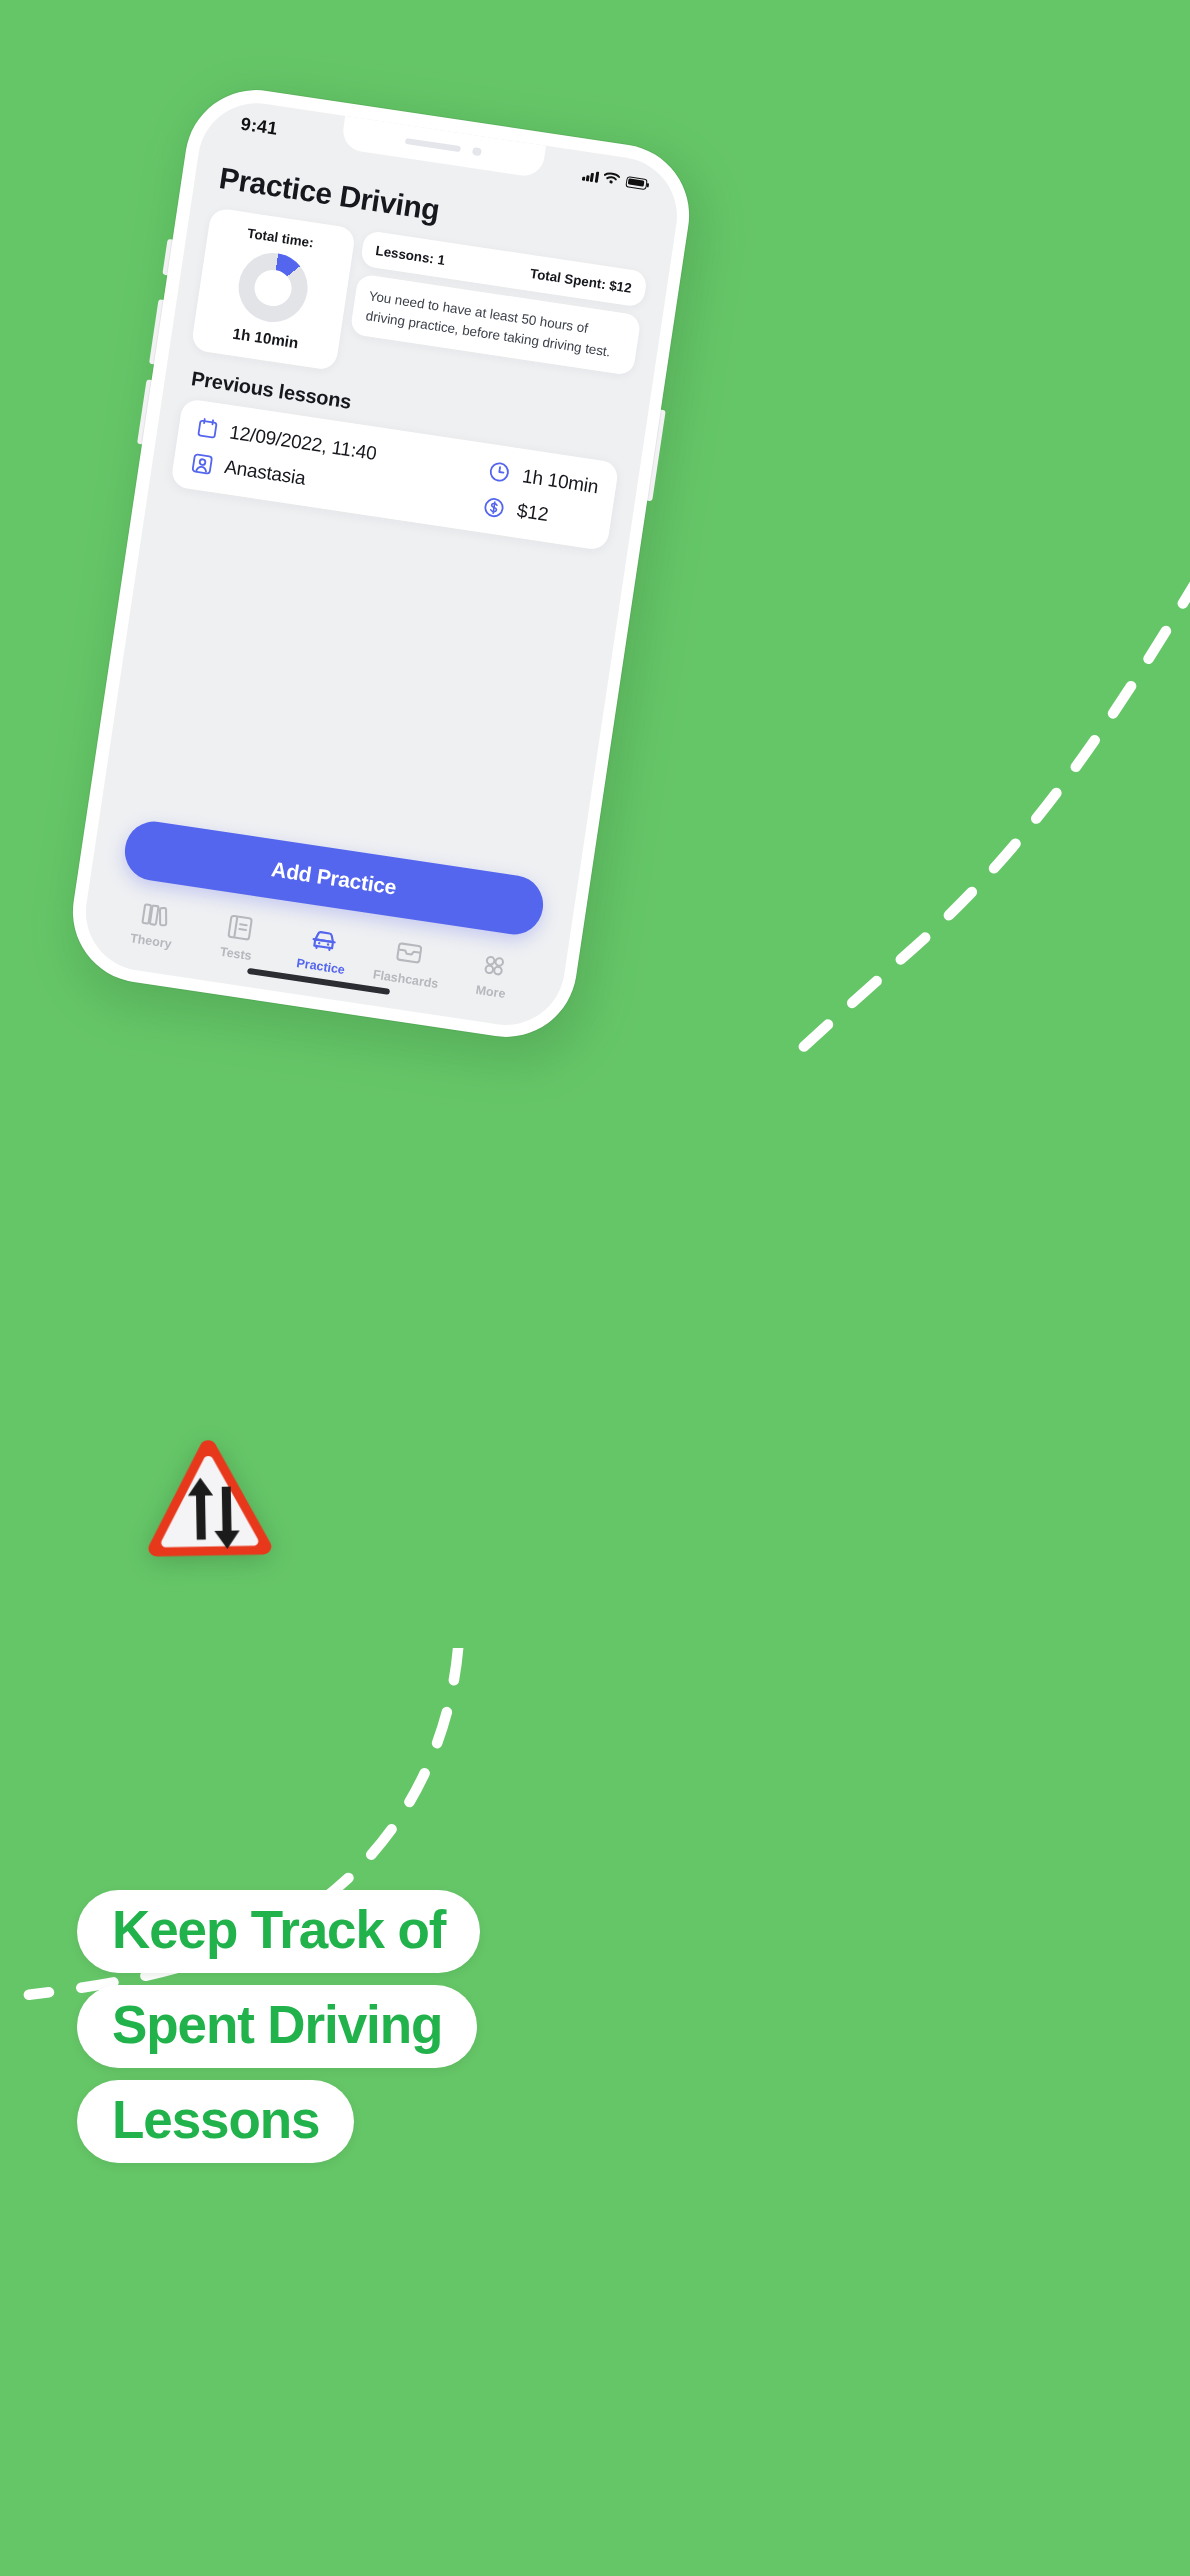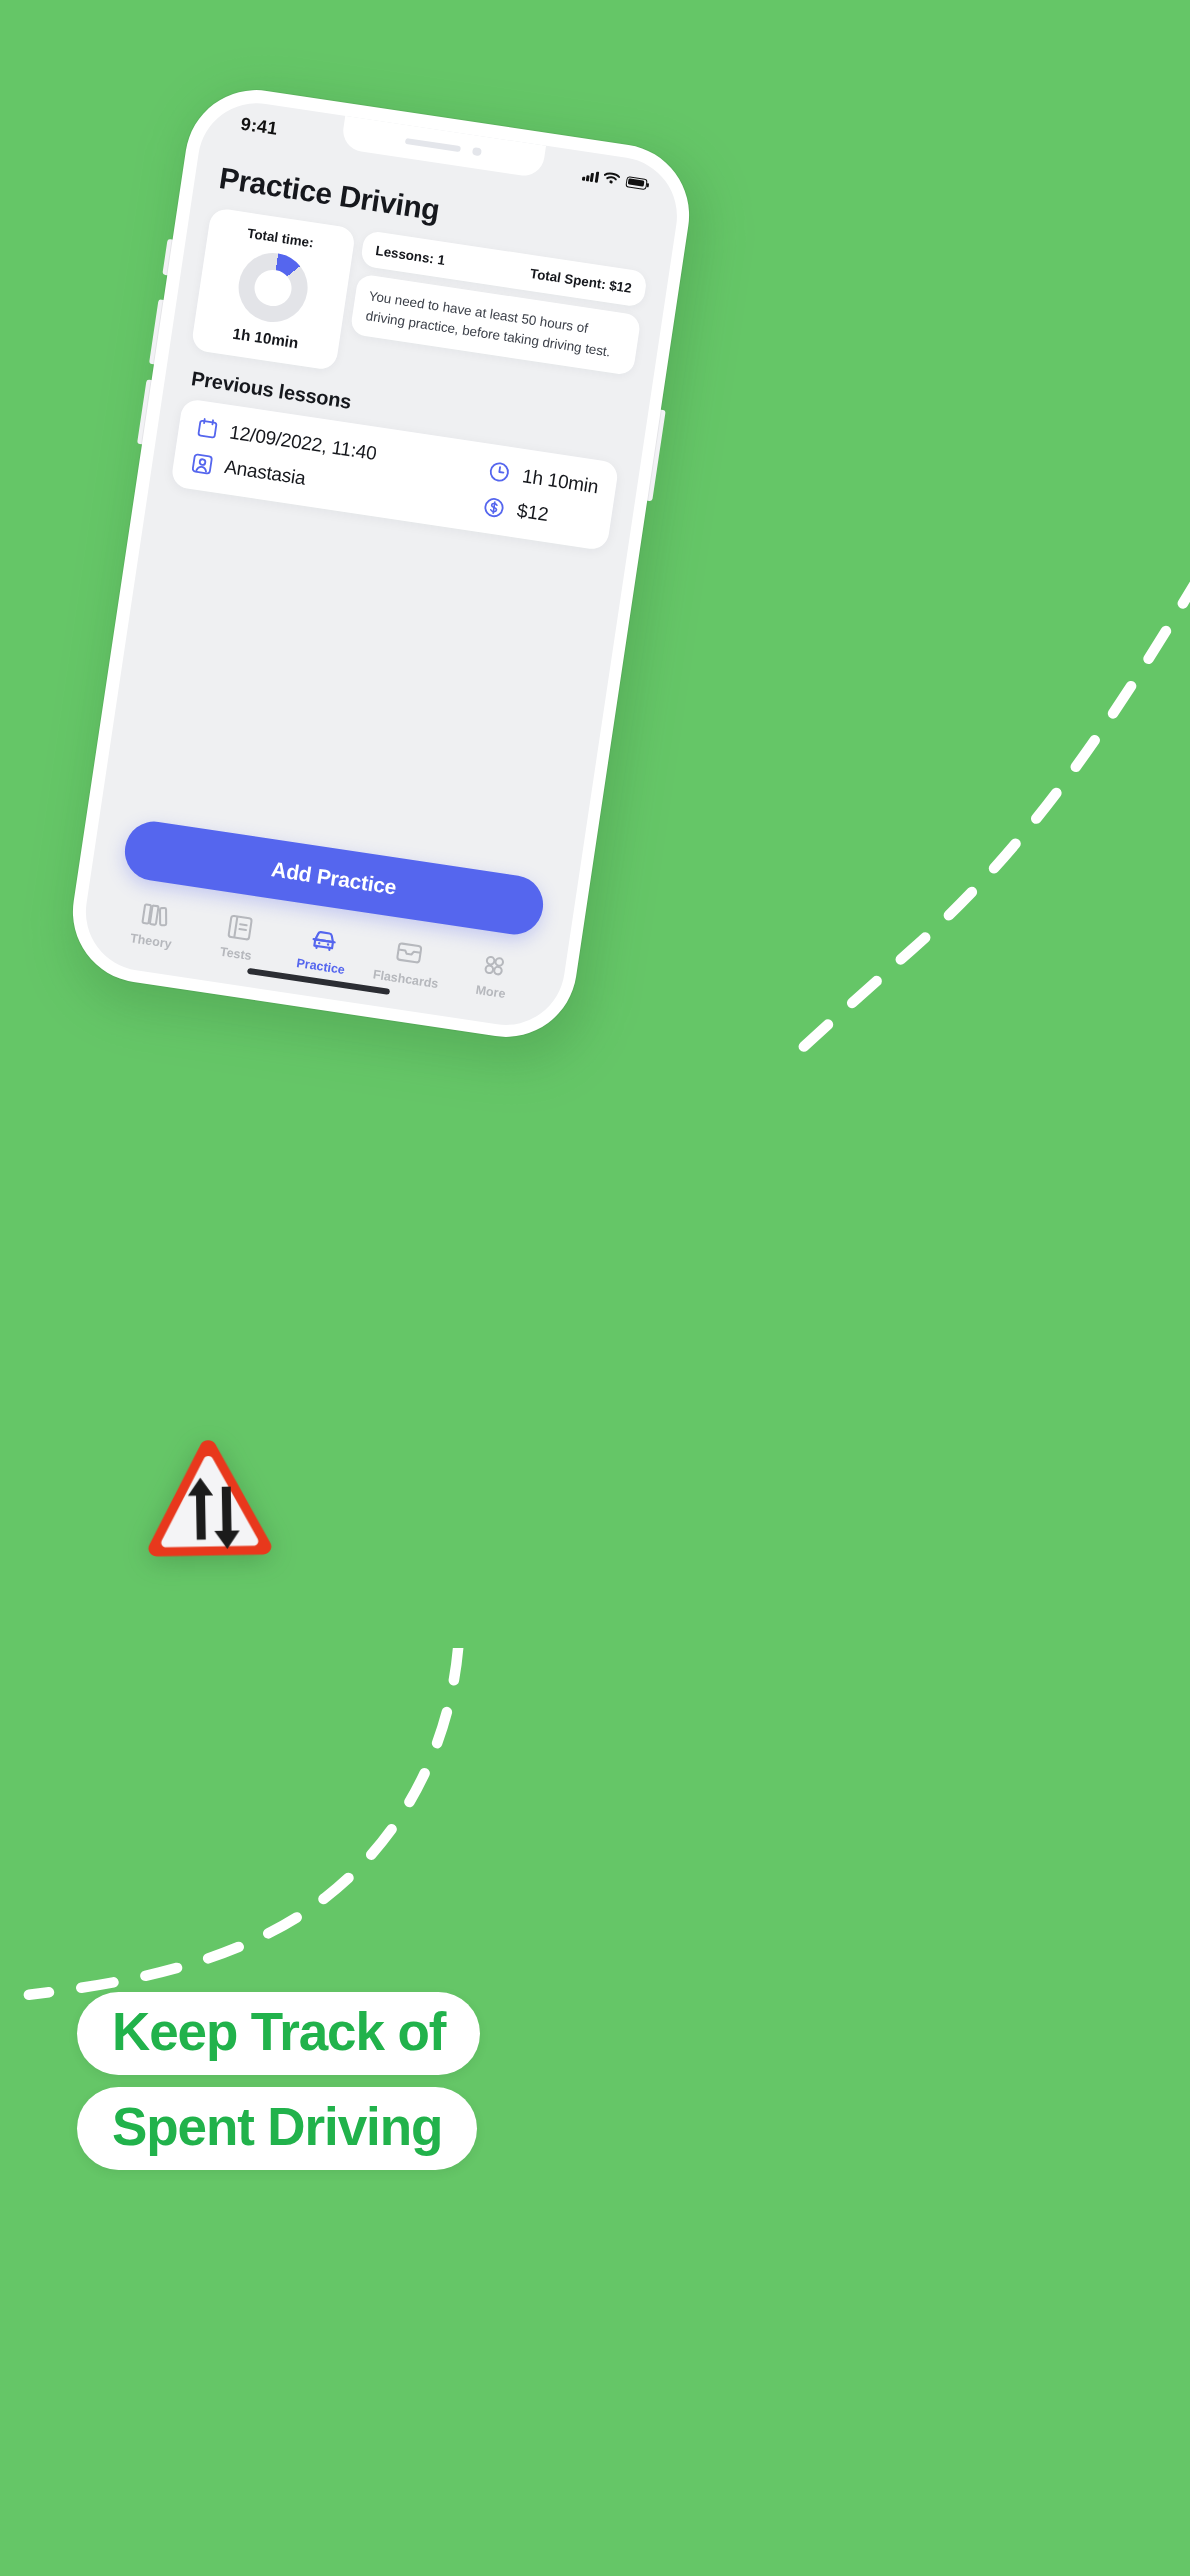--- a/index.html
+++ b/index.html
@@ -195,21 +195,21 @@
   
   .road-sign {
     position: absolute;
     left: 142px; top: 1436px;
     width: 134px; height: 123px;
     transform: rotate(-1deg);
     filter: drop-shadow(0 5.8px 13.4px rgba(30,70,35,.28));
   }
 
   
-  .headline { position: absolute; left: 77px; top: 1992px; width: 671px; }
+  .headline { position: absolute; left: 77px; top: 1890px; width: 671px; }
   .pill {
     display: inline-block;
     background: #ffffff;
     border-radius: 46px;
     padding: 13.4px 35px 17px 35px;
     font-size: 53px; font-weight: 800;
     color: #21b24b;
     letter-spacing: -1.1px;
     line-height: 1.0;
     margin-bottom: 11.5px;
@@ -415,14 +415,17 @@
   </g>
 </svg>
 
 <div class="headline">
   <div class="pill-row">
     <span class="pill">Keep Track of</span>
   </div>
   <div class="pill-row">
     <span class="pill">Spent Driving</span>
   </div>
+  <div class="pill-row">
+    <span class="pill">Lessons</span>
+  </div>
 </div>
 
 
 </body></html>

